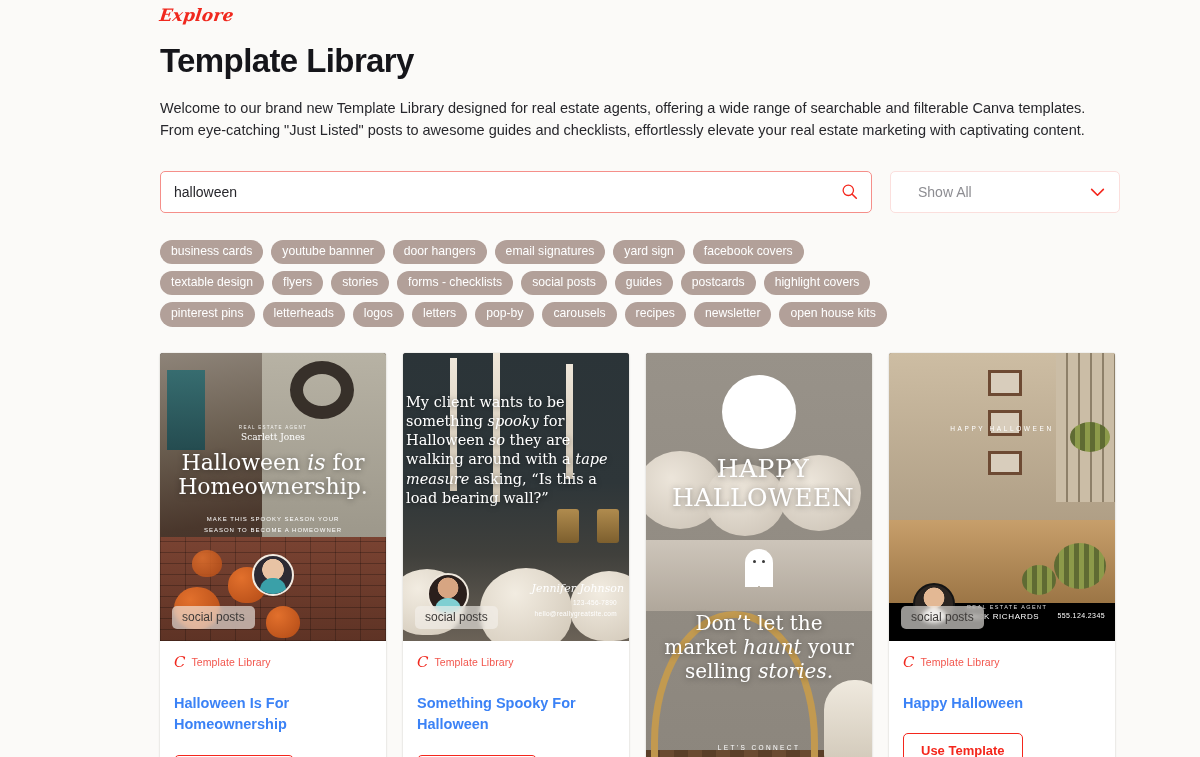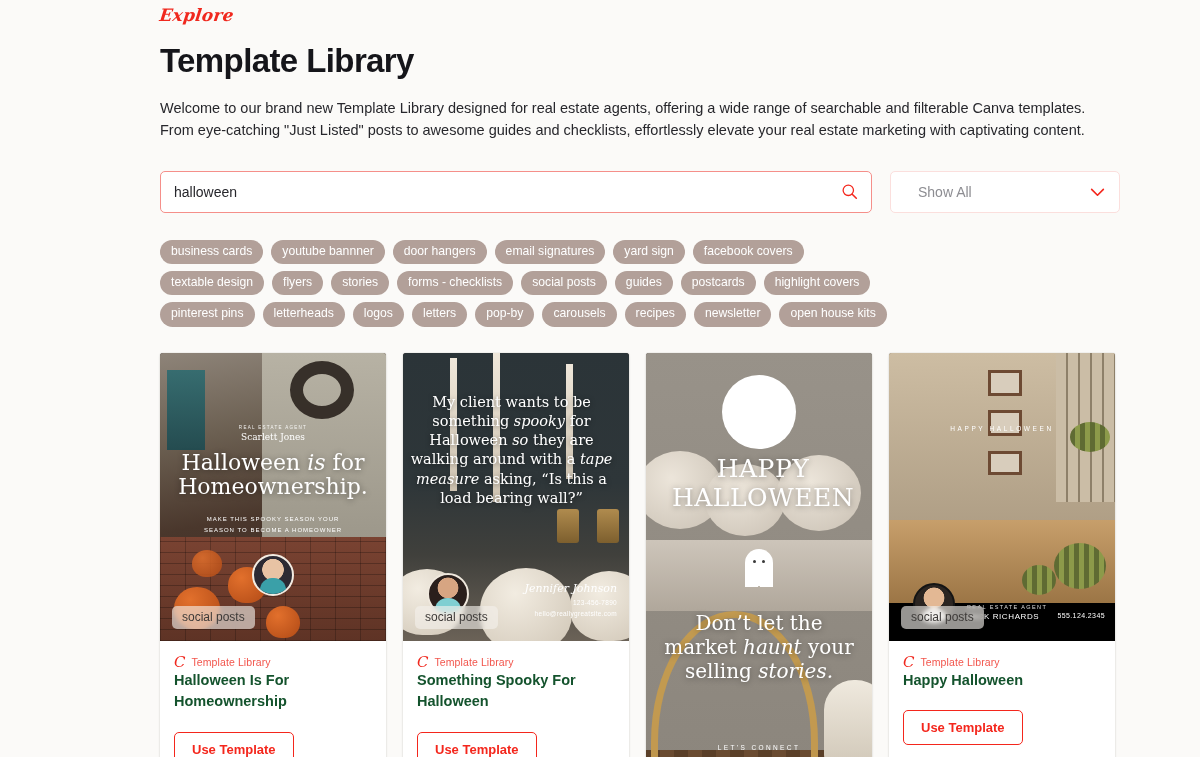--- a/index.html
+++ b/index.html
@@ -86,21 +86,21 @@
     border: 0; cursor: pointer; backdrop-filter: blur(2px);
   }
   .card-body { padding: 14px 14px 20px; }
   .brand-row { display: flex; align-items: center; gap: 6px; }
   .brand-c {
     font-family: "DejaVu Serif", serif; font-style: italic;
     color: #f0281e; font-size: 15px; line-height: 1;
   }
   .brand-label { color: #f2554c; font-size: 10.5px; letter-spacing: .1px; }
   .card-title {
-    margin-top: 0; font-size: 14.5px; font-weight: bold; color: #14532d;
+    margin-top: 23px; font-size: 14.5px; font-weight: bold; color: #3b82f6;
     line-height: 1.48;
   }
   .use-btn {
     margin-top: 19px; display: inline-block; border: 1.6px solid #f4261c;
     color: #f4261c; background: #fff; border-radius: 5px;
     padding: 9px 17px; font-size: 13px; font-weight: bold; cursor: pointer;
     font-family: "Liberation Sans", sans-serif;
   }
 
   
@@ -233,27 +233,27 @@
     width: 42px; height: 42px; border-radius: 50%; border: 2px solid #f3ece2;
     background: radial-gradient(circle at 50% 36%, #e8c3a4 0 34%, #2c2a33 36%);
     overflow: hidden;
   }
   .c1-av:after {
     content:""; position:absolute; left:50%; transform:translateX(-50%);
     bottom:0; width:26px; height:16px; border-radius:12px 12px 0 0; background:#3aa0a8;
   }
 
   .c2-quote {
-    position: absolute; top: 14%; left: 3px; right: 12px; text-align: center;
+    position: absolute; top: 14%; left: 3px; right: 12px; text-align: left;
     font-family: "DejaVu Serif", serif; font-size: 14.5px; line-height: 1.32;
     text-shadow: 0 1px 5px rgba(0,0,0,.5);
   }
   .c2-quote em { font-style: italic; }
   .c2-sign {
-    position: absolute; right: 12px; bottom: 46px; text-align: right;
+    position: absolute; right: 5px; bottom: 46px; text-align: right;
     font-family: "DejaVu Serif", serif; font-style: italic; font-size: 11px;
   }
   .c2-contact {
     position: absolute; right: 12px; bottom: 22px; text-align: right;
     font-size: 6.5px; line-height: 1.7; letter-spacing: .3px;
   }
   .c2-av {
     position: absolute; left: 24px; bottom: 26px; width: 42px; height: 42px;
     border-radius: 50%; border: 2px solid #efe8dd;
     background: radial-gradient(circle at 50% 34%, #d7a582 0 32%, #2a1f1c 34%);

